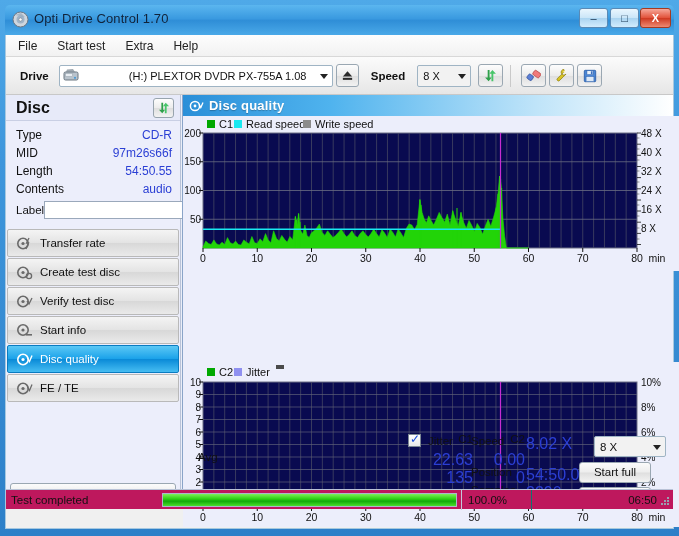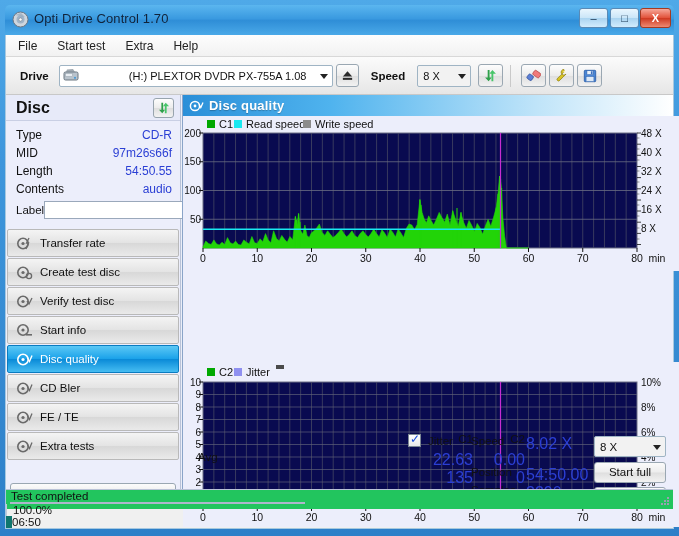--- a/index.html
+++ b/index.html
@@ -200,46 +200,46 @@
   #jitter-check::after {
     content: "\2713"; position: absolute; left: 1px; top: -3px;
     font-size: 12px; color: #1b4fd8; line-height: 14px;
   }
   #speed-combo2 {
     position: absolute; right: 7px; top: 6px; width: 72px; height: 21px;
     border: 1px solid #9fb4c4; background:#f2f2f2; border-radius: 2px;
     font-size: 11.5px; color:#111; display:flex; align-items:center; padding-left:5px;
   }
   .act-btn {
-    position: absolute; right: 7px; width: 72px; height: 21px;
+    position: absolute; right: 22px; width: 72px; height: 21px;
     border: 1px solid #9aa7b2; border-radius: 3px;
     background: linear-gradient(180deg,#fbfbfb 0%,#ededed 48%,#dfdfdf 52%,#f2f2f2 100%);
     font-size: 11.5px; color:#111; text-align: center; line-height: 19px; cursor:pointer;
   }
   #start-full { top: 32px; }
   #start-part { top: 57px; }
 
   
   #statusbar {
     position: absolute; left: 0; bottom: 0; width: 100%; height: 20px;
-    background: #22c55e; border-top: 1px solid #b9c2d6;
-    display: flex; align-items: flex-start; flex-direction: column;
+    background: #be185d; border-top: 1px solid #b9c2d6;
+    display: flex; align-items: center;
   }
   .sb-cell { height: 20px; display: flex; align-items: center; font-size: 11.5px; color:#111; }
   #sb-text { width: 152px; padding-left: 5px; }
   #sb-progress-wrap {
     width: 295px; height: 14px; margin: 0 4px;
     background: #dfe3f2; border: 1px solid #aeb6cc; position: relative;
   }
   #sb-progress-fill {
     position: absolute; left: 0; top: 0; bottom: 0; width: 100%;
     background: linear-gradient(180deg,#7ef05a 0%,#2fd215 40%,#14a90a 60%,#49e02a 100%);
   }
   #sb-pct { width: 70px; padding-left: 6px; border-left: 1px solid #c3c9db; }
-  #sb-time { flex: 1; justify-content: flex-end; padding-right: 16px; border-left: 6px solid #0f766e; }
+  #sb-time { flex: 1; justify-content: flex-end; padding-right: 16px; border-left: 1px solid #0f766e; }
   #sb-grip {
     position: absolute; right: 2px; bottom: 2px; width: 12px; height: 12px;
   }
 </style>
 </head>
 <body>
 
 <div id="window">
 
   <div id="titlebar">
@@ -409,37 +409,21 @@
               <path d="M11.5 6 L13.5 9.5 L16 3.5" fill="none" stroke="#ffffff" stroke-width="1.4"></path>
             </svg>
             <span>Disc quality</span>
           </div>
           <div class="nav-item">
             <svg class="nav-ico" viewBox="0 0 17 15">
               <circle cx="7" cy="7.5" r="5.2" fill="none" stroke="#6a6a6a" stroke-width="1.6"></circle>
               <circle cx="7" cy="7.5" r="1.6" fill="#6a6a6a"></circle>
               <path d="M11.5 6 L13.5 9.5 L16 3.5" fill="none" stroke="#6a6a6a" stroke-width="1.3"></path>
             </svg>
-            <span>CD Bler</span>
-          </div>
-          <div class="nav-item">
-            <svg class="nav-ico" viewBox="0 0 17 15">
-              <circle cx="7" cy="7.5" r="5.2" fill="none" stroke="#6a6a6a" stroke-width="1.6"></circle>
-              <circle cx="7" cy="7.5" r="1.6" fill="#6a6a6a"></circle>
-              <path d="M11.5 6 L13.5 9.5 L16 3.5" fill="none" stroke="#6a6a6a" stroke-width="1.3"></path>
-            </svg>
             <span>FE / TE</span>
-          </div>
-          <div class="nav-item">
-            <svg class="nav-ico" viewBox="0 0 17 15">
-              <circle cx="7" cy="7.5" r="5.2" fill="none" stroke="#6a6a6a" stroke-width="1.6"></circle>
-              <circle cx="7" cy="7.5" r="1.6" fill="#6a6a6a"></circle>
-              <path d="M11.5 6 L13.5 9.5 L16 3.5" fill="none" stroke="#6a6a6a" stroke-width="1.3"></path>
-            </svg>
-            <span>Extra tests</span>
           </div>
         </div>
 
         <div id="status-window-btn">Status window &gt;&gt;</div>
       </div>
 
       <div id="right">
 
         <div id="dq-header">
           <svg class="dq-ico" viewBox="0 0 15 14">

